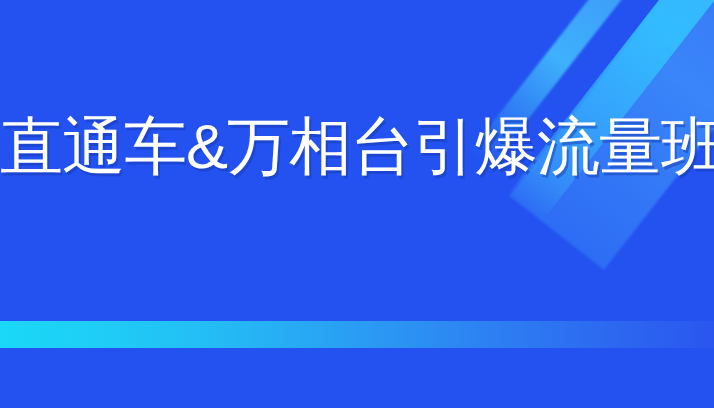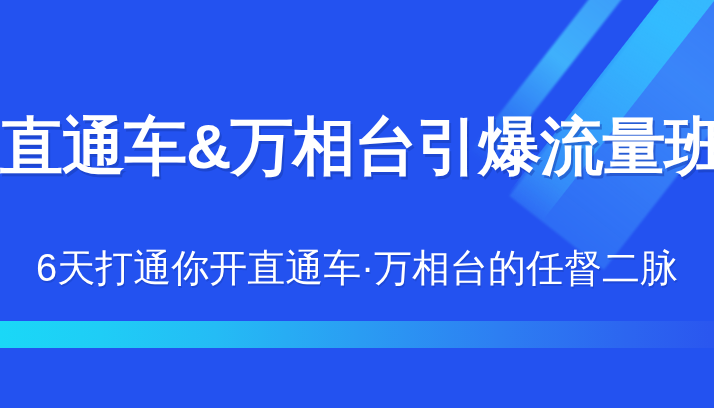--- a/index.html
+++ b/index.html
@@ -70,21 +70,21 @@
 
   
   .title {
     position: absolute;
     left: 0;
     right: 0;
     top: 108px;
     text-align: center;
     color: #ffffff;
     font-size: 63px;
-    font-weight: 700;
+    font-weight: 400;
     letter-spacing: -1px;
     line-height: 76px;
     white-space: nowrap;
     text-shadow: 2px 3px 0 rgba(20,55,170,0.45);
   }
   .subtitle {
     position: absolute;
     left: 0;
     right: 0;
     top: 244px;
@@ -119,17 +119,16 @@
 <body>
 
 <div id="banner">
 
   <div class="stripe stripe-tr-a"></div>
   <div class="stripe stripe-tr-b"></div>
   <div class="stripe stripe-tr-c"></div>
 
   <div class="title">直通车&amp;万相台引爆流量班</div>
 
-  <div class="subtitle">6天打通你开直通车·万相台的任督二脉</div>
 
   <div class="accent-band"></div>
 
 </div>
 
 </body></html>

